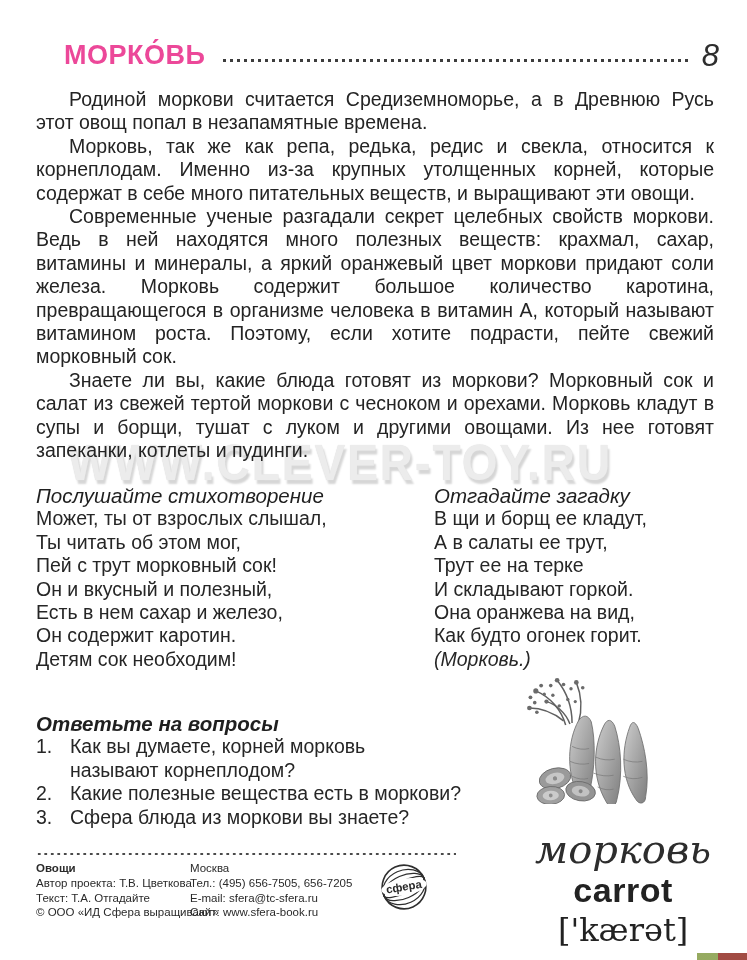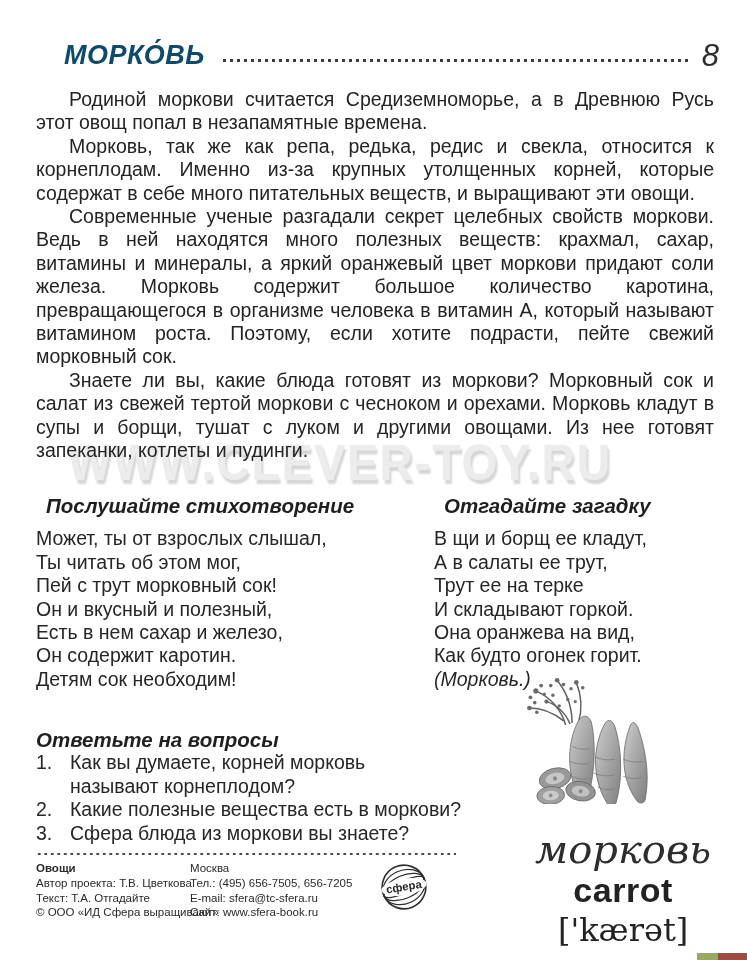--- a/index.html
+++ b/index.html
@@ -3,22 +3,22 @@
 <meta charset="utf-8">
 <style>
   html,body { margin:0; padding:0; background:#ffffff; }
   .page {
     position:relative; width:747px; height:960px; background:#ffffff;
     font-family:"Liberation Sans", sans-serif; color:#262626; overflow:hidden;
   }
   
   .titlebar { position:absolute; left:64px; right:28px; top:40px; display:flex; align-items:flex-end; }
   .title {
-    margin:0; font-size:27px; font-weight:bold; font-style:italic;
-    letter-spacing:.5px; line-height:30px; color:#0c4a6e; white-space:nowrap;
+    margin:0; font-size:27px; font-weight:bold; 
+    letter-spacing:.5px; line-height:30px; color:#ec4899; white-space:nowrap;
   }
   .leader {
     flex:1; height:5px; margin:0 10px 7px 16px;
     background:radial-gradient(circle, #3d3d3d 1.5px, transparent 1.9px);
     background-size:7px 5px; background-position:0 50%;
   }
   .pagenum { font-size:31px; font-style:italic; line-height:28px; color:#2e2e2e; }
   
   .watermark {
     position:absolute; left:68px; top:436px; z-index:0; white-space:nowrap;
@@ -27,26 +27,26 @@
     transform:scaleY(1.08);
   }
   
   .body-text {
     position:absolute; left:36px; width:678px; top:88px; z-index:1;
     font-size:19.5px; line-height:23.4px; text-align:justify; color:#242424;
   }
   .body-text p { margin:0; text-indent:33px; }
   
   .col { position:absolute; top:484px; z-index:1; font-size:19.5px; line-height:23.4px; }
-  .col h2 { margin:10px; font-size:20.5px; font-weight:bold; font-style:italic; line-height:23.4px; color:#1f1f1f; }
+  .col h2 { margin:0; font-size:20.5px; font-weight:normal; font-style:italic; line-height:23.4px; color:#1f1f1f; }
   .poem   { left:36px;  width:370px; }
   .riddle { left:434px; width:282px; }
   .answer { font-style:italic; text-align:left; padding-right:68px; }
   
-  .questions { position:absolute; left:36px; top:728px; width:474px; z-index:1; font-size:19.5px; line-height:23.4px; }
+  .questions { position:absolute; left:36px; top:712px; width:474px; z-index:1; font-size:19.5px; line-height:23.4px; }
   .questions h2 { margin:0; font-size:20.5px; font-weight:bold; font-style:italic; line-height:23.4px; color:#1f1f1f; }
   .q-item { display:flex; }
   .q-num  { flex:none; width:34px; }
   .q-text { white-space:pre-line; }
   
   .carrot-fig { position:absolute; left:523px; top:676px; margin:0; z-index:1; }
   .vocab { position:absolute; right:36px; top:828px; text-align:center; z-index:2; }
   .vocab-ru { font-family:"DejaVu Serif", serif; font-style:italic; font-size:40px; line-height:42px; color:#2d2d2d; }
   .vocab-en { font-size:34px; font-weight:bold; line-height:40px; letter-spacing:.5px; color:#222; }
   .vocab-tr { font-family:"DejaVu Serif", serif; font-size:32px; line-height:40px; color:#222; }

